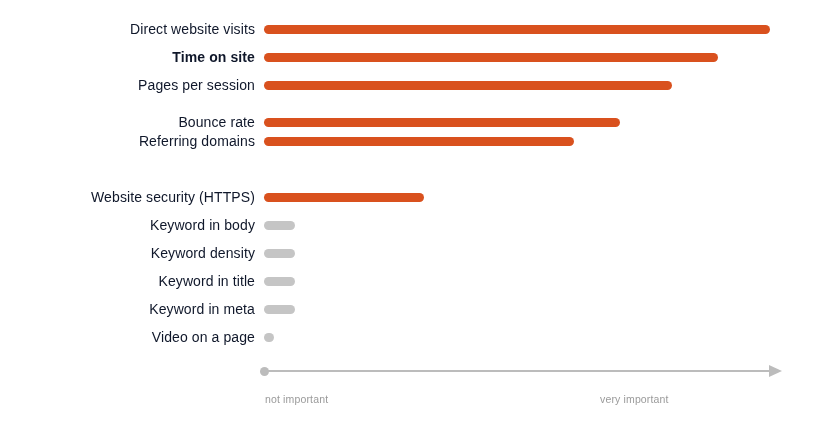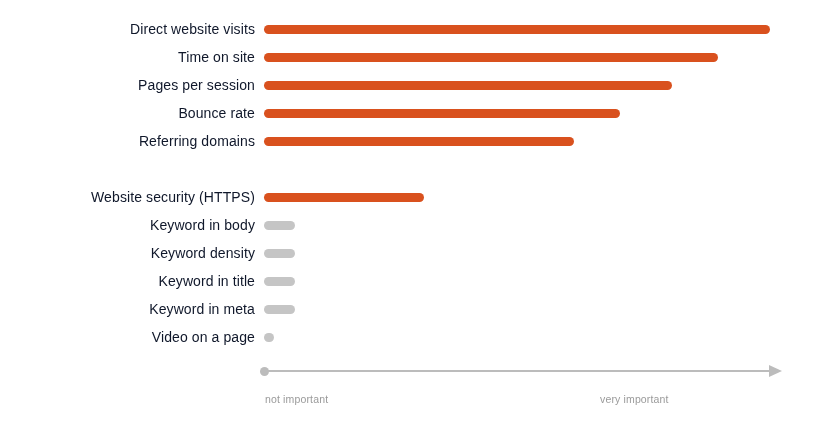--- a/index.html
+++ b/index.html
@@ -114,29 +114,29 @@
 </head>
 <body>
 
 <div id="chart-root">
 
   <div class="rows-area">
       <div class="chart-row" style="top: 15px;">
         <div class="row-label">Direct website visits</div>
         <div class="row-bar high" style="width: 505.68px; left: 264px; background: rgb(217, 81, 30);"></div>
       </div>
-      <div class="chart-row" style="top: 43px;">
+      <div class="chart-row" style="top: 43px; font-weight: bold;">
         <div class="row-label">Time on site</div>
         <div class="row-bar high" style="width: 454.08px; left: 264px; background: rgb(217, 81, 30);"></div>
       </div>
       <div class="chart-row" style="top: 71px;">
         <div class="row-label">Pages per session</div>
         <div class="row-bar high" style="width: 407.64px; left: 264px; background: rgb(217, 81, 30);"></div>
       </div>
-      <div class="chart-row" style="top: 99px;">
+      <div class="chart-row" style="top: 108px;">
         <div class="row-label">Bounce rate</div>
         <div class="row-bar high" style="width: 356.04px; left: 264px; background: rgb(217, 81, 30);"></div>
       </div>
       <div class="chart-row" style="top: 127px;">
         <div class="row-label">Referring domains</div>
         <div class="row-bar high" style="width: 309.6px; left: 264px; background: rgb(217, 81, 30);"></div>
       </div>
       <div class="chart-row" style="top: 211px;">
         <div class="row-label">Keyword in body</div>
         <div class="row-bar low" style="width: 30.96px; left: 264px; background: rgb(197, 197, 197);"></div>

